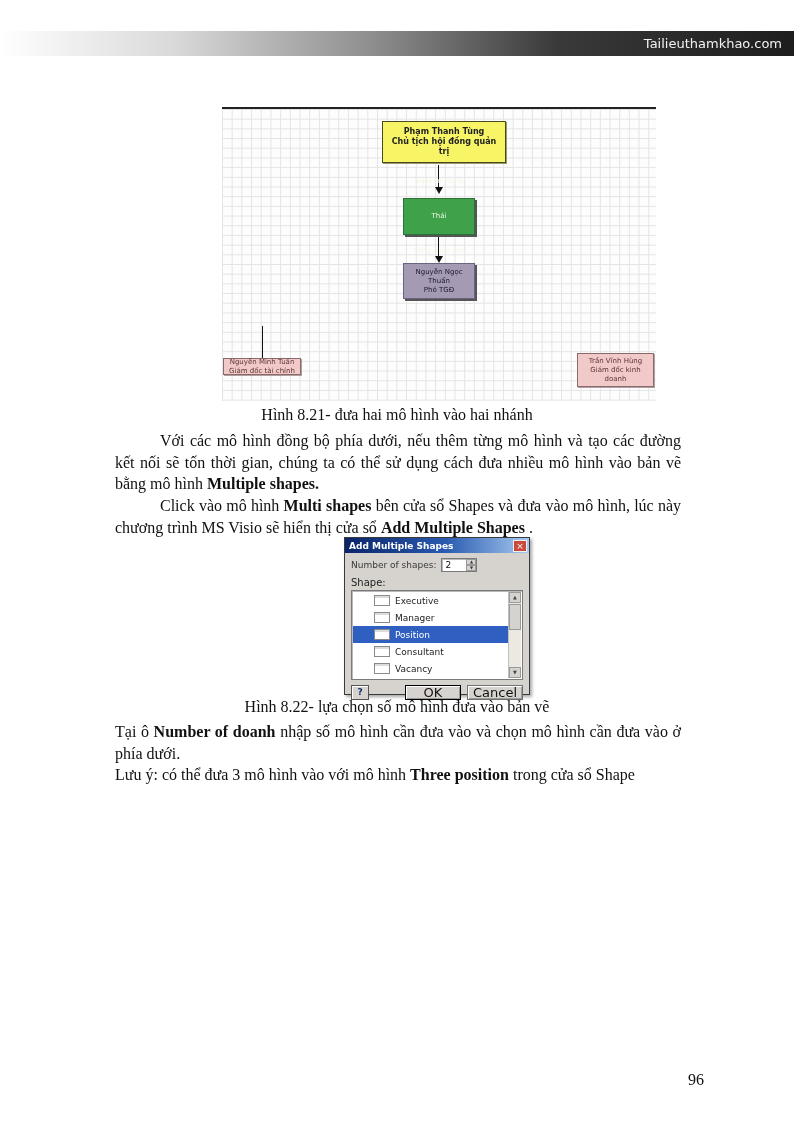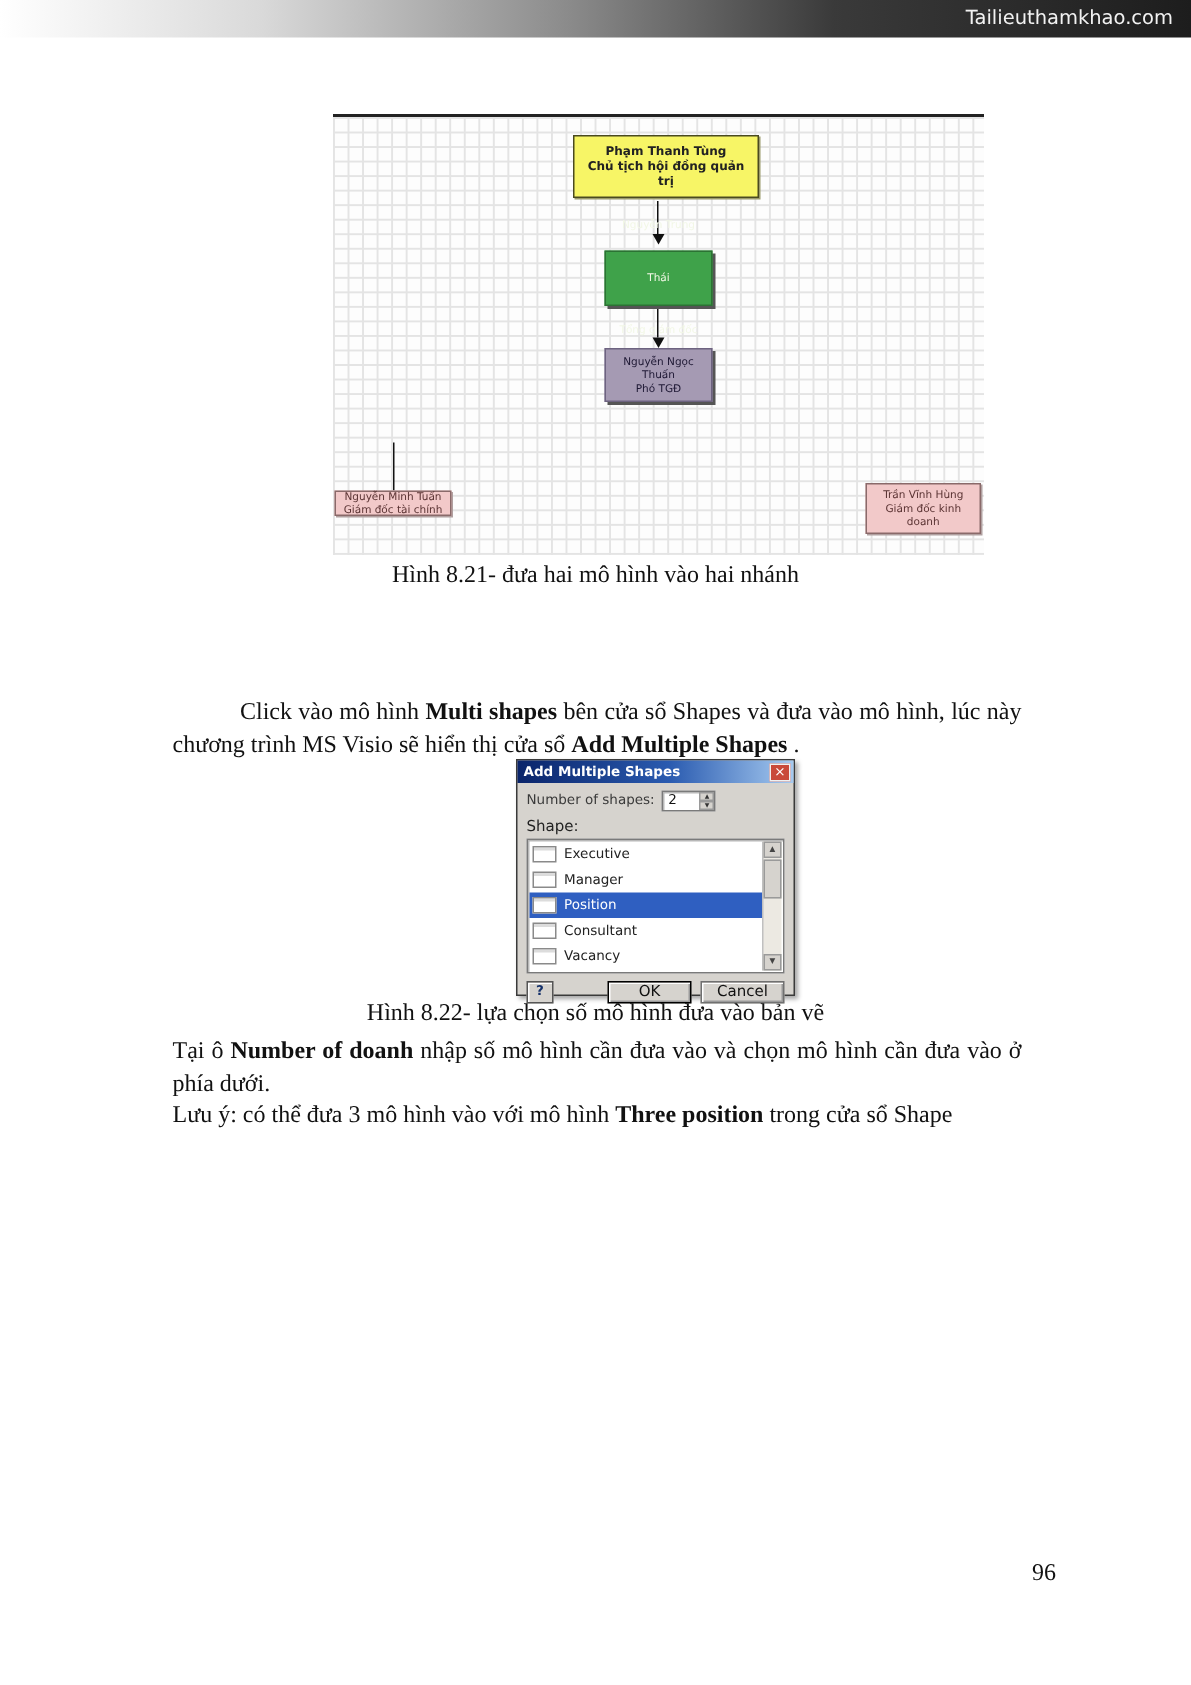--- a/index.html
+++ b/index.html
@@ -1,21 +1,21 @@
 <!DOCTYPE html>
 <html><head>
 <meta charset="utf-8">
 <style>
   * { margin:0; padding:0; box-sizing:border-box; }
   html,body { background:#ffffff; }
   body {
     width:794px; height:1123px; position:relative; overflow:hidden;
     font-family:"Liberation Serif","DejaVu Serif",serif; color:#111;
   }
-  .page { position:absolute; inset:0; background:#fff; }
+  .page { position:absolute; inset:0; background:#fff;margin-top:31px; }
 
   
   .topbar {
     position:absolute; top:0; left:0; width:794px; height:25px;
     background:linear-gradient(90deg,#ffffff 0%,#d9d9d9 22%,#8a8a8a 48%,#3a3a3a 70%,#1d1d1d 100%);
     display:flex; align-items:center; justify-content:flex-end; padding-right:12px;
   }
   .topbar .wm { color:#f2f2f2; font-family:"DejaVu Sans",sans-serif; font-size:13px; }
 
   
@@ -73,39 +73,39 @@
   .spinbox { width:36px; height:14px; background:#fff; border:1px solid #7a7a7a;
     box-shadow:inset 1px 1px 0 #b8b8b8; display:flex; }
   .spin-val { flex:1; font-size:9px; line-height:12px; padding-left:3px; color:#111; }
   .spin-btns { width:10px; display:flex; flex-direction:column; }
   .spin-btns .sb { flex:1; background:#d6d3ce; border:1px solid #9a9a9a;
     font-size:4px; line-height:4px; text-align:center; color:#333; overflow:hidden; }
   .shape-label { font-size:10px; color:#222; margin:5px 0 2px; }
   .listbox { position:relative; height:90px; background:#fff; border:1px solid #7a7a7a;
     box-shadow:inset 1px 1px 0 #b8b8b8; }
   .listrows { position:absolute; left:1px; top:1px; right:14px; bottom:1px; }
-  .listrow { height:17px; display:flex; align-items:center; gap:5px; padding-left:2px;
+  .listrow { height:17px; display:flex; align-items:center; gap:5px; padding-left:21px;
     font-size:9px; color:#222; }
   .listrow.selected { background:#2f5fc1; color:#fff; }
   .shape-icon { width:16px; height:11px; background:#fff; border:1px solid #8a8a8a;
     box-shadow:inset 0 2px 0 #dcdcdc; flex:0 0 auto; }
   .scrollbar { position:absolute; right:1px; top:1px; bottom:1px; width:13px;
     background:#ece9e2; border-left:1px solid #c0c0c0; }
   .scroll-btn { position:absolute; left:0; right:0; height:11px; background:#d6d3ce;
     border:1px solid #9a9a9a; font-size:5px; line-height:9px; text-align:center; color:#444; }
   .scroll-up { top:0; } .scroll-down { bottom:0; }
   .scroll-thumb { position:absolute; left:0; right:0; top:12px; height:26px;
     background:#d6d3ce; border:1px solid #9a9a9a; }
   .btnrow { display:flex; align-items:center; gap:6px; margin-top:5px; }
   .helpbtn { width:18px; height:15px; background:#d6d3ce; border:1px solid #555;
     box-shadow:inset 1px 1px 0 #fff; font-size:9px; text-align:center; line-height:13px;
     color:#14306a; margin-right:auto; font-weight:bold; }
   .btn { width:56px; height:15px; background:#d6d3ce; border:1px solid #707070;
     box-shadow:inset 1px 1px 0 #fff, inset -1px -1px 0 #9a9a9a;
-    font-size:10px; text-align:center; line-height:13px; color:#111; }
+    font-size:13px; text-align:center; line-height:13px; color:#111; }
   .btn-ok { border-color:#000; }
 </style>
 </head>
 <body>
 
 <div class="page">
 
   <div class="topbar">
     <span class="wm">Tailieuthamkhao.com</span>
   </div>
@@ -145,20 +145,21 @@
 
     <div class="obox box-sales">
       <span>Trần Vĩnh Hùng</span>
       <span>Giám đốc kinh</span>
       <span>doanh</span>
     </div>
   </div>
 
   <div class="caption cap1">Hình 8.21- đưa hai mô hình vào hai nhánh</div>
 
+  <p class="para p1"><span>Với các mô hình đồng bộ phía dưới, nếu thêm từng mô hình và tạo các đường kết nối sẽ tốn thời gian, chúng ta có thể sử dụng cách đưa nhiều mô hình vào bản vẽ bằng mô hình </span><b>Multiple shapes.</b></p>
 
   <p class="para p2"><span>Click vào mô hình </span><b>Multi shapes</b><span> bên cửa sổ Shapes và đưa vào mô hình, lúc này chương trình MS Visio sẽ hiển thị cửa sổ </span><b>Add Multiple Shapes</b><span> .</span></p>
 
   <div class="dialog">
     <div class="titlebar">
       <span class="title-text">Add Multiple Shapes</span>
       <span class="closebtn">×</span>
     </div>
     <div class="dlg-inner">
       <div class="numrow">

